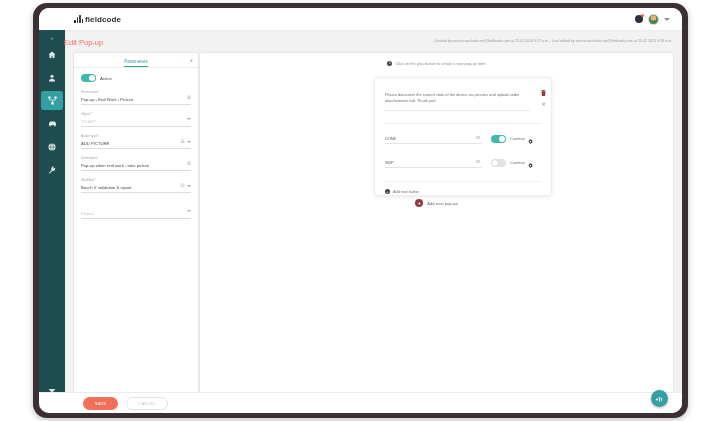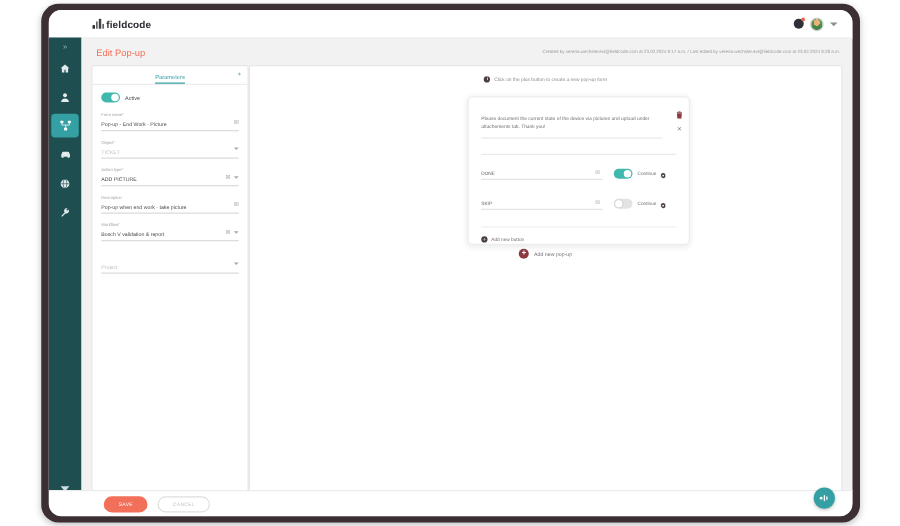--- a/index.html
+++ b/index.html
@@ -62,21 +62,21 @@
   }
   .sb-item{
     width:22px;height:19px;margin-top:4px;border-radius:3px;
     display:flex;align-items:center;justify-content:center;cursor:pointer;
   }
   .sb-item.active{background:#34a0a4;}
   .sb-item svg{display:block;}
   .sb-bottom{margin-top:auto;margin-bottom:12px;}
   
   #page-title{
-    position:absolute;left:38px;top:30px;font-size:7.5px;color:#f2705a;font-weight:normal;
+    position:absolute;left:25px;top:30px;font-size:7.5px;color:#f2705a;font-weight:normal;
   }
   #meta{
     position:absolute;right:10px;top:31px;font-size:3.6px;color:#9a9a9f;white-space:nowrap;
   }
   
   #left-panel{
     position:absolute;left:34px;top:44px;width:124px;height:340px;
     background:#ffffff;border:1px solid #e8e6e6;border-radius:2px;
   }
   .tabs{

